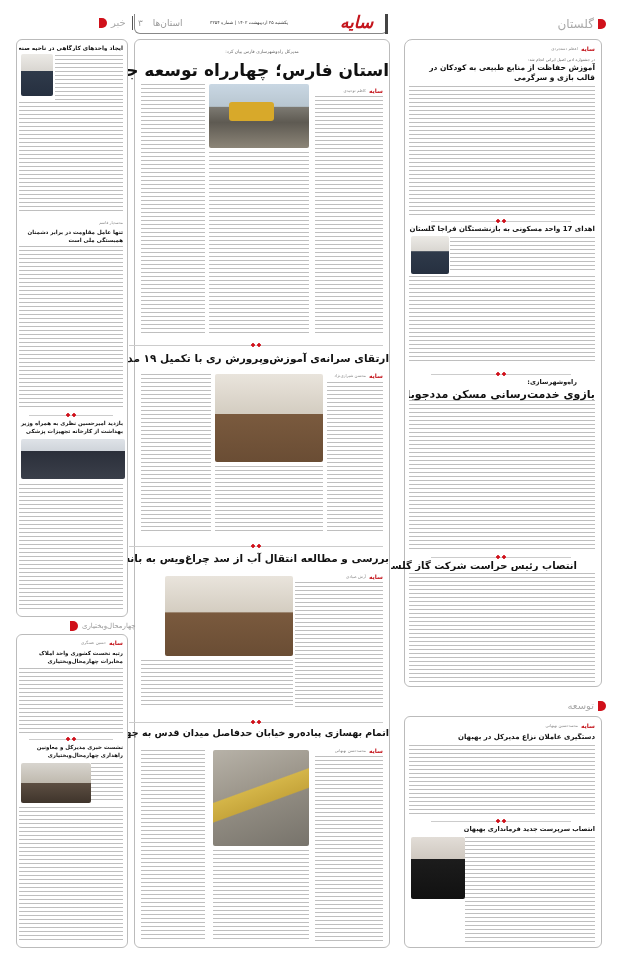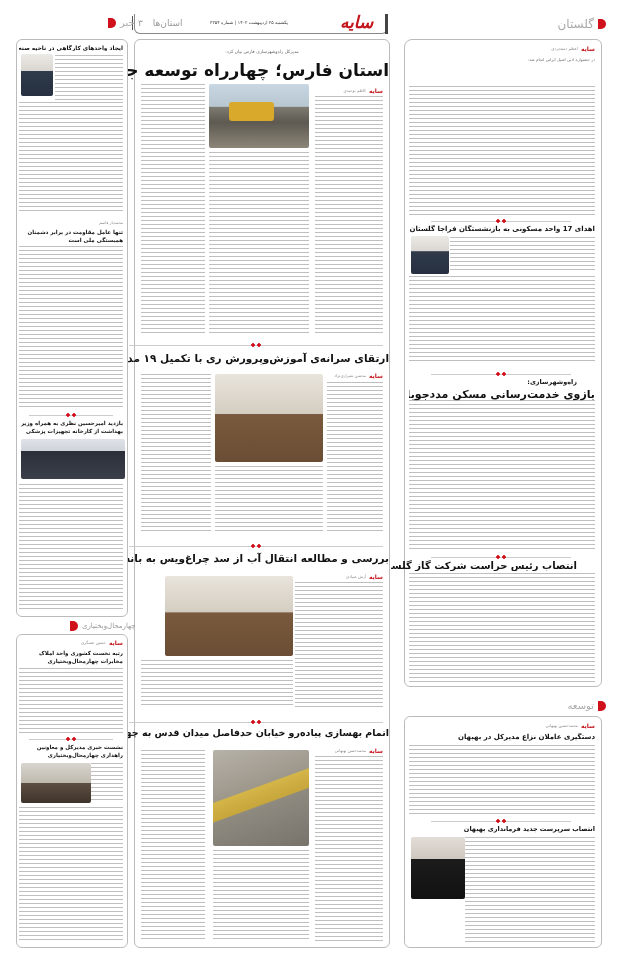--- a/index.html
+++ b/index.html
@@ -36,32 +36,33 @@
   </div>
   <div class="abs" style="left:134px;top:14px;width:254px;height:20px;border:1px solid #888;border-top:none;border-radius:0 0 6px 6px"></div>
   <div class="abs" style="left:385px;top:14px;width:3px;height:20px;background:#444"></div>
   <div class="abs" style="left:340px;top:12px;color:#c4151c;font-size:17px;font-weight:bold;font-style:italic">سایه</div>
   <div class="abs" style="left:210px;top:20px;font-size:4.5px;color:#333;white-space:nowrap">یکشنبه ۲۵ اردیبهشت ۱۴۰۲ | شماره ۳۲۵۴</div>
   <div class="abs hdr-sec" style="left:138px;top:18px">
     <span style="font-size:9px;color:#999">استان‌ها</span>
     <span style="font-size:9px;color:#999;margin-right:6px">۳</span>
   </div>
   <div class="abs" style="left:132px;top:16px;width:1px;height:14px;background:#555"></div>
-  <div class="abs hdr-sec" style="left:108px;top:17px">
+  <div class="abs hdr-sec" style="left:99px;top:17px">
     <span style="font-size:10px;color:#aaa">خبر</span>
     <span class="red-tab"></span>
   </div>
 </div>
 
 <div class="box" style="left:404px;top:39px;width:198px;height:648px;border-top-left-radius:8px">
   <div class="abs byline" style="right:6px;top:5px">
     <span class="logo">سایه</span>
     <span>اعظم دستجردی</span>
   </div>
   <div class="abs" style="right:6px;top:17px;font-size:4px;color:#666;white-space:nowrap">در جشنواره ادبی اصیل ایرانی انجام شد:</div>
+  <div class="abs h" style="right:6px;top:23px;width:186px;font-size:7.5px;line-height:10px;white-space:normal;height:22px">آموزش حفاظت از منابع طبیعی به کودکان در قالب بازی و سرگرمی</div>
   <div class="abs txt lines" style="right:6px;top:46px;width:186px;height:130px"><span style="opacity:0">در نوزدهمین جشنواره اسب اصیل ترکمن کارگاه‌های آموزشی و نمادین و بازی با کودکان جهت حفاظت از منابع طبیعی برگزار شد. محمد مؤمنی رئیس اداره منابع طبیعی و آبخیزداری کلاله با هدف ترویج اهمیت فرهنگ‌سازی و آموزش کودکان در حوزه حفاظت از منابع طبیعی گفت: باید تغییرات اساسی اتفاق بیفتد.</span></div>
   <div class="abs sep" style="right:30px;top:181px;width:140px"></div>
   <div class="abs h" style="right:6px;top:185px;width:186px;font-size:7px">اهدای 17 واحد مسکونی به بازنشستگان فراجا گلستان</div>
   <div class="abs txt lines" style="right:6px;top:197px;width:145px;height:34px"><span style="opacity:0">فرمانده انتظامی گلستان از اهدای ۱۰ واحد مسکونی به بازنشستگان فراجا خبر داد.</span></div>
   <div class="photo ph-person" style="left:6px;top:196px;width:38px;height:38px"></div>
   <div class="abs txt lines" style="right:6px;top:236px;width:186px;height:88px"></div>
   <div class="abs sep" style="right:30px;top:333px;width:140px"></div>
   <div class="abs h" style="right:24px;top:338px;font-size:6.5px">راه‌وشهرسازی:</div>
   <div class="abs h" style="right:6px;top:348px;width:186px;font-size:11px">بازوی خدمت‌رسانی مسکن مددجوبان بهزیستی</div>
   <div class="abs txt lines" style="right:6px;top:360px;width:186px;height:150px"><span style="opacity:0">تفاهم جهت خدمت‌دهی به مددجویان بهزیستی و کمیته امداد با هدف خانه‌دار شدن جامعه هدف است که با همراهی خیرین ارجمند سرعت بیشتری به این طرح می‌بخشیم.</span></div>

